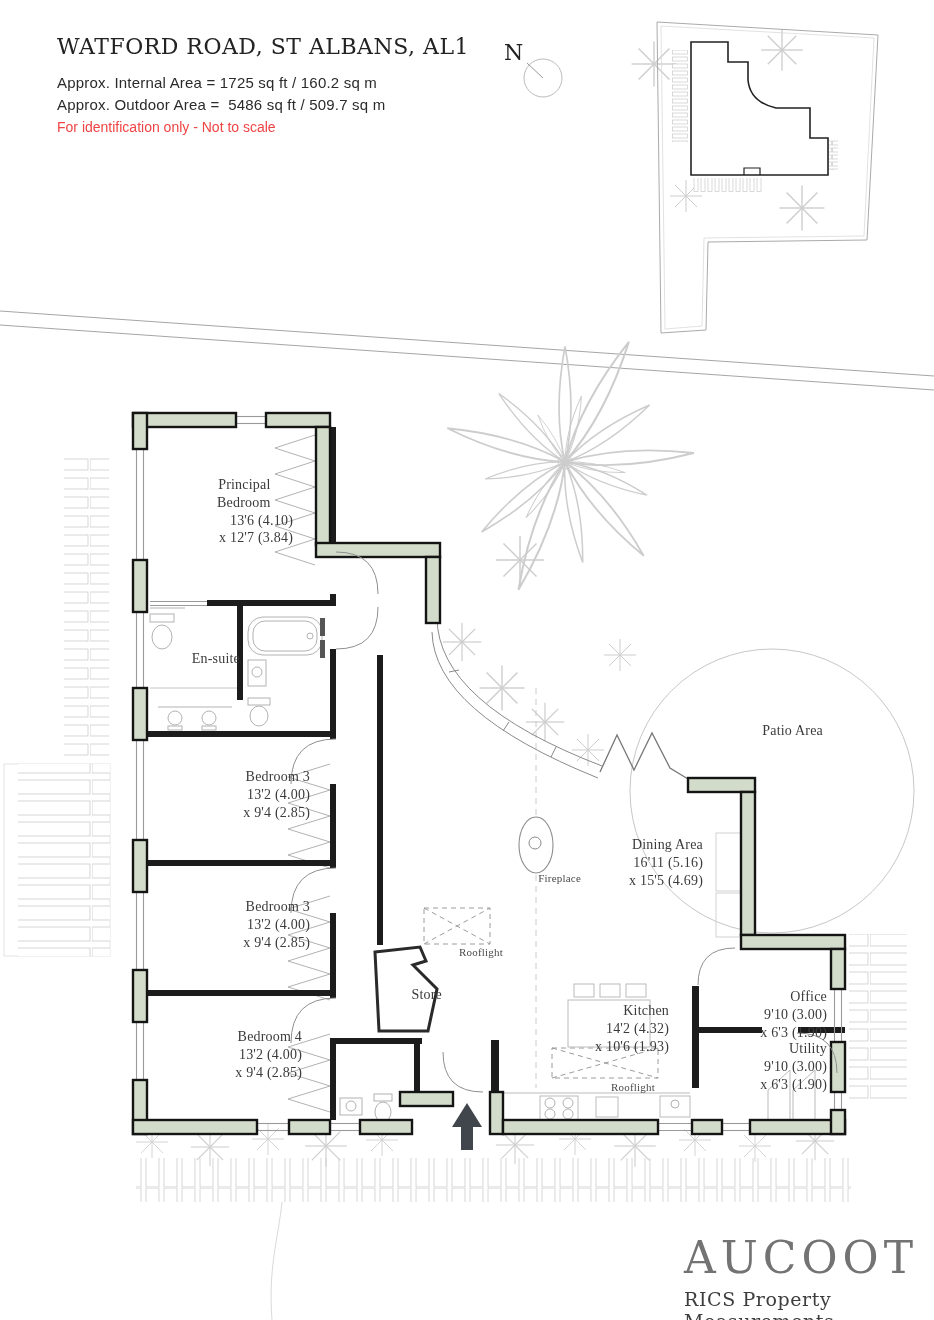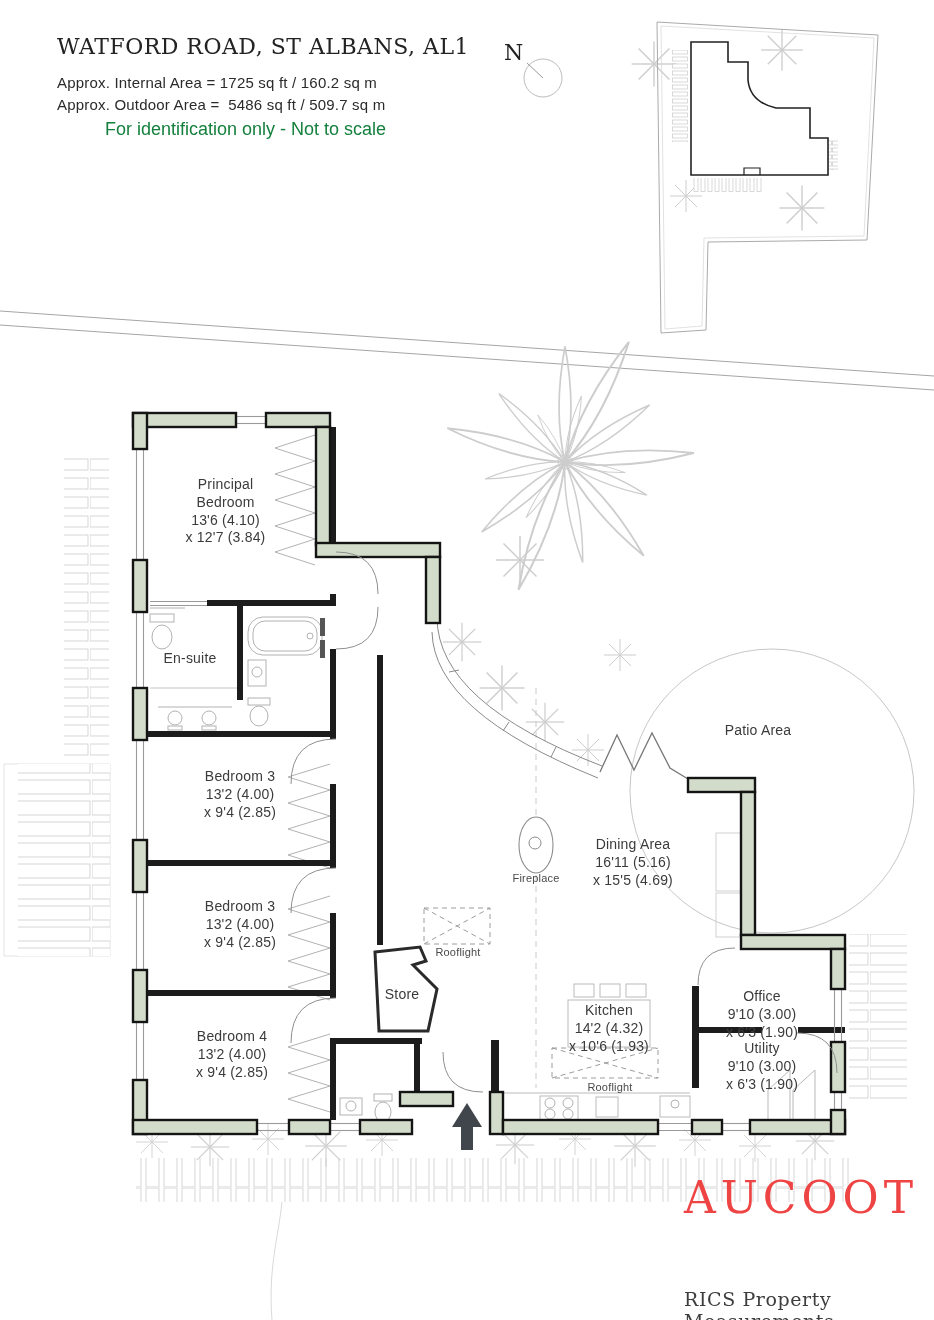--- a/index.html
+++ b/index.html
@@ -4,28 +4,28 @@
 <style>
   html,body{margin:0;padding:0;background:#ffffff;}
   .page{position:relative;width:934px;height:1320px;background:#fff;overflow:hidden;
         font-family:"Liberation Sans",sans-serif;}
   .plan-svg{position:absolute;left:0;top:0;z-index:1;}
   .txt{position:absolute;z-index:3;}
   .title{left:57px;top:34px;font-family:"DejaVu Serif",serif;font-size:22px;
          letter-spacing:.5px;color:#232323;}
   .area-line{left:57px;font-size:15px;color:#2b2b2b;white-space:pre;letter-spacing:.2px;}
   .a1{top:74px}.a2{top:96px}
-  .note{left:57px;top:119px;font-size:18px;color:#15803d;margin-left:48px;}
+  .note{left:57px;top:119px;font-size:14px;color:#ef4444;}
   .north-n{left:504px;top:40px;font-family:"DejaVu Serif",serif;font-size:22px;color:#222;}
-  .room-label{position:absolute;z-index:3;text-align:center;
-      font-family:Liberation Sans, sans-serif;font-size:14px;
+  .room-label{position:absolute;z-index:3;text-align:right;
+      font-family:Liberation Serif, serif;font-size:14px;
       line-height:1.27;color:#3b3b3b;letter-spacing:.2px;}
   .room-label.sm{font-size:11px;color:#4a4a4a;}
-  .brand{left:684px;top:1172px;font-family:"DejaVu Serif",serif;font-size:44px;
-         letter-spacing:5px;color:#ef4444;}
+  .brand{left:684px;top:1232px;font-family:"DejaVu Serif",serif;font-size:44px;
+         letter-spacing:5px;color:#737373;}
   .standard{left:684px;top:1288px;font-family:"DejaVu Serif",serif;font-size:19px;
          letter-spacing:.6px;color:#3d3d3d;}
 </style>
 </head>
 <body>
 
 <div class="page">
 
   <svg class="plan-svg" width="934" height="1320" viewBox="0 0 934 1320">
     <defs>

